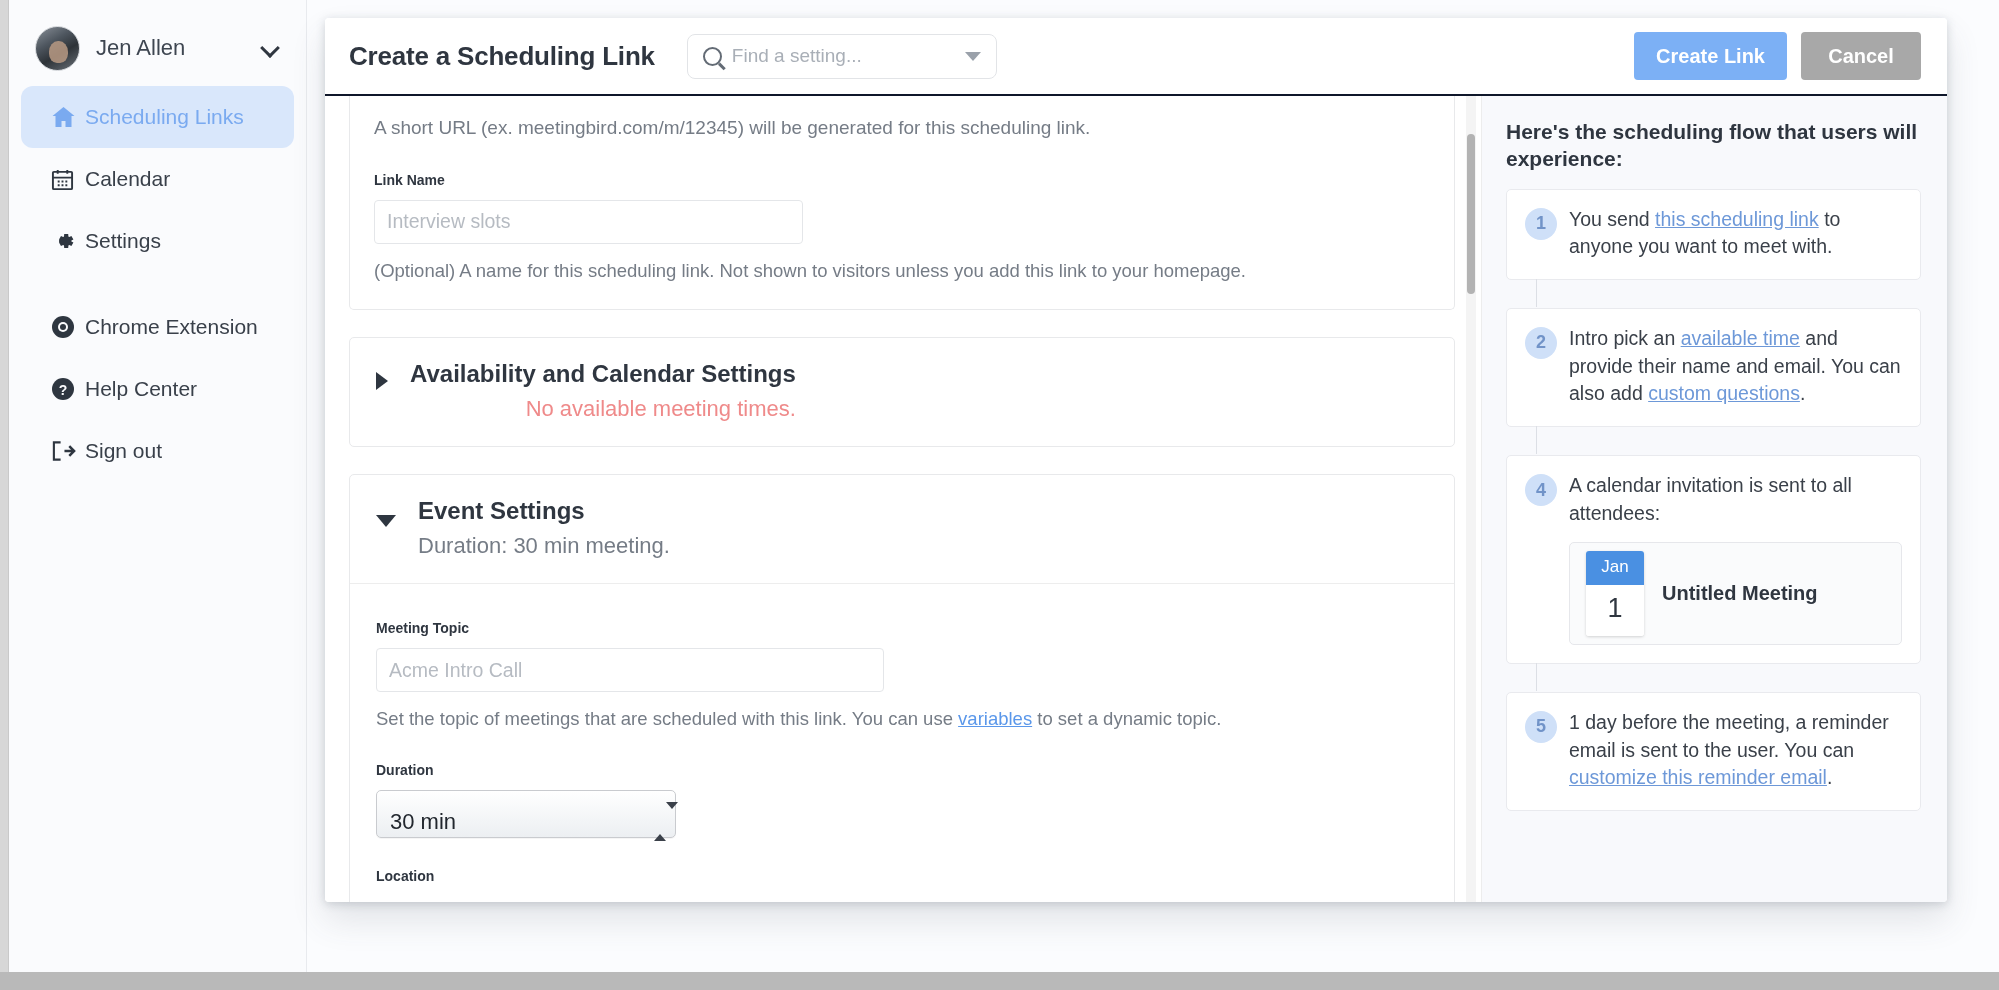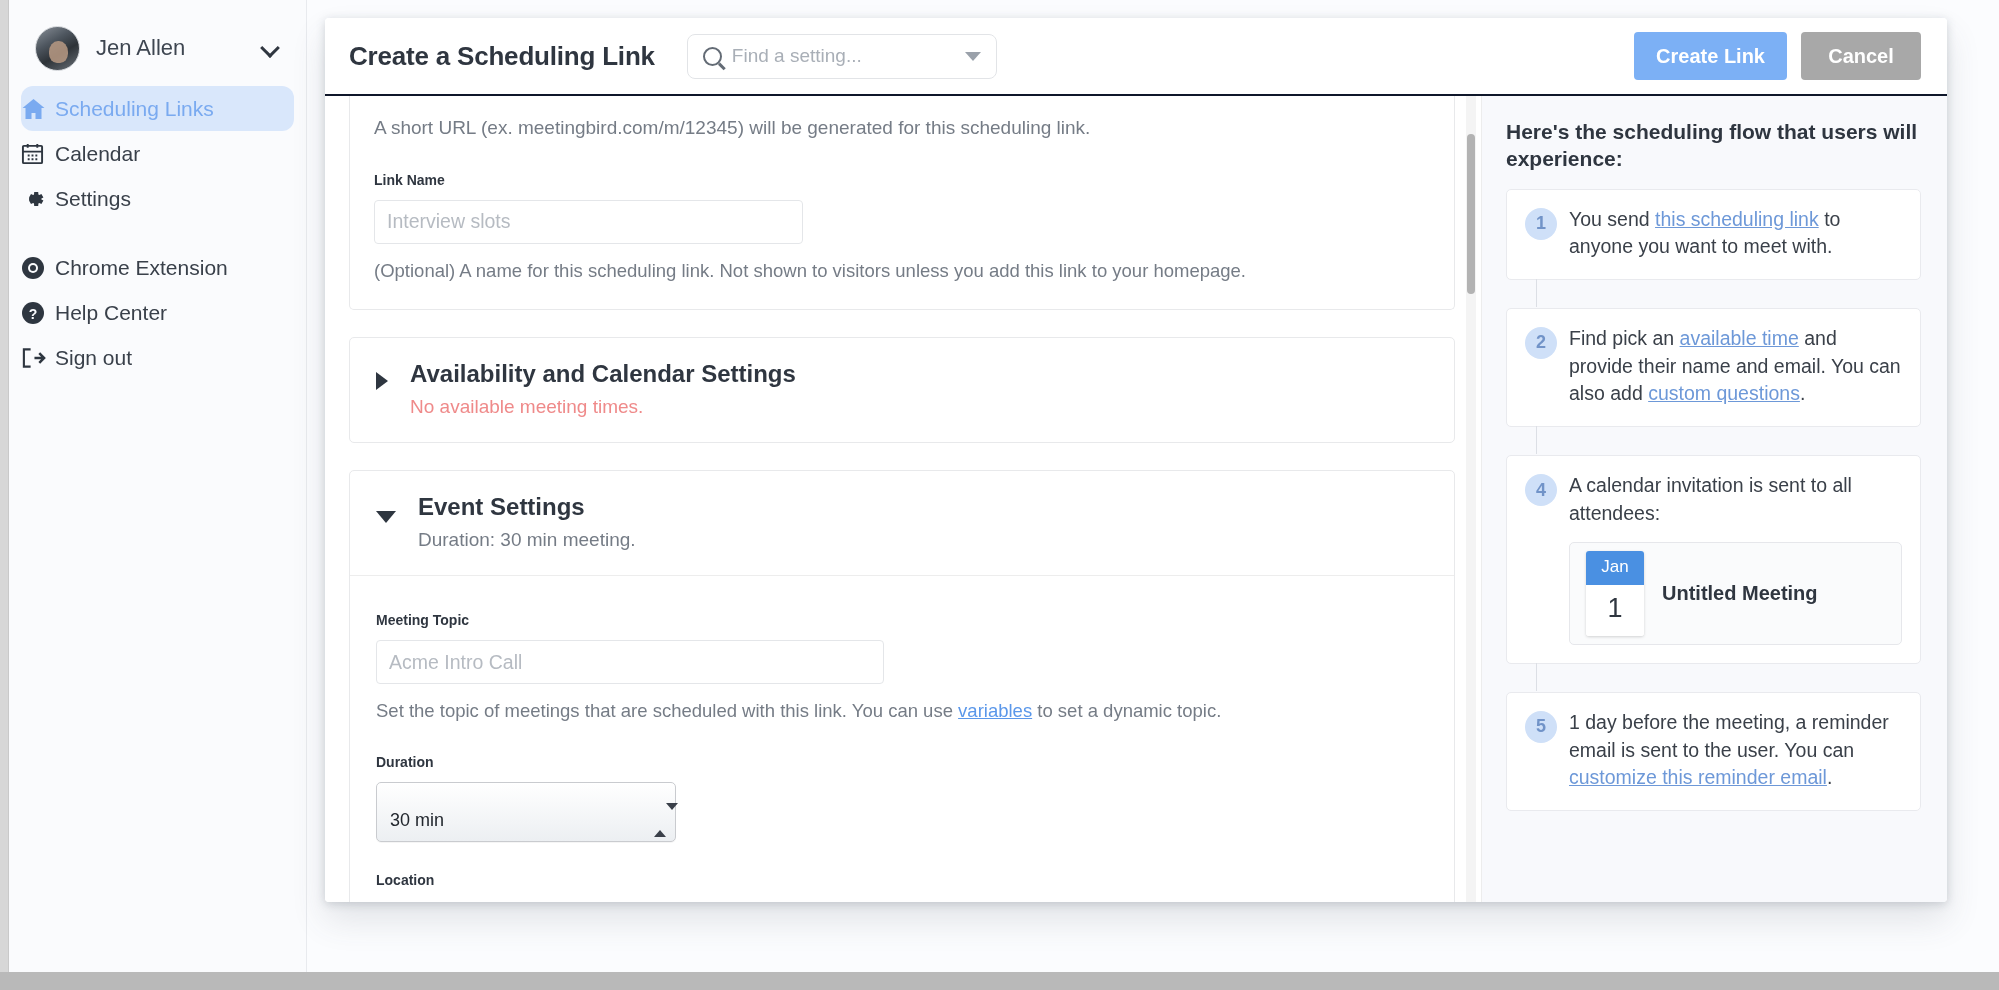--- a/index.html
+++ b/index.html
@@ -68,23 +68,23 @@
     position:absolute; left:1px; top:2px;
     width:11px; height:11px;
     border-right:3.4px solid #2f3640;
     border-bottom:3.4px solid #2f3640;
     transform: rotate(45deg);
   }
 
   .navlist { margin-top: 8px; padding: 0 12px; }
   .navitem {
     display: flex; align-items: center;
-    height: 45px;
+    height: 62px;
     border-radius: 12px;
-    padding-left: 0;
+    padding-left: 30px;
     cursor: pointer;
     color: #39404a;
     font-size: 21px;
   }
   .navitem.active { background: #d9e7fb; color: #7aaaf0; }
   .navitem .nicon {
     width: 34px; flex: 0 0 34px;
     display:flex; align-items:center; justify-content:flex-start;
     font-size: 20px; line-height: 1;
     color: #2e3640;
@@ -210,33 +210,33 @@
     border-bottom: 9px solid transparent;
     border-left: 12px solid #2e3640;
   }
   .tri.down {
     border-left: 10px solid transparent;
     border-right: 10px solid transparent;
     border-top: 12px solid #2e3640;
     margin-top: 18px;
   }
   .acc-title { font-size: 24px; font-weight: bold; color: #2f3640; }
-  .acc-sub { font-size: 19px; margin-top: 8px; color: #757c86; }
+  .acc-sub { font-size: 22px; margin-top: 8px; color: #757c86; text-align: right; }
   .acc-sub.warn { color: #ef8a8a; }
 
   .section-body { padding: 6px 24px 26px 26px; border-top: 1px solid #ededed; }
 
   
   .sel {
-    height: 60px;
+    height: 48px;
     border: 1px solid #c9cbcf; border-radius: 5px;
     background: linear-gradient(#ffffff,#eceff2);
     display: inline-flex; align-items: center;
     padding: 16px 8px 0 13px;
-    font-size: 18px; color: #22272e;
+    font-size: 22px; color: #22272e;
     cursor: pointer;
     box-shadow: 0 1px 0 rgba(0,0,0,.04);
   }
   .sel-w1 { width: 300px; }
   .sel-label { flex: 1 1 auto; white-space: nowrap; }
   .spin { width: 13px; flex: 0 0 13px; margin-left: 8px; }
   .spin .up, .spin .dn { width: 0; height: 0; margin: 0 auto; }
   .spin .up {
     border-left: 6px solid transparent; border-right: 6px solid transparent;
     border-bottom: 7px solid #3a4049; margin-bottom: 4px;
@@ -488,21 +488,21 @@
         <div class="step">
           <div class="step-num">1</div>
           <div class="step-text">
             <span>You send </span><span class="lnk">this scheduling link</span><span> to anyone you want to meet with.</span>
           </div>
         </div>
 
         <div class="step">
           <div class="step-num">2</div>
           <div class="step-text">
-            <span>Find pick an </span><span class="lnk">available time</span><span> and provide their name and email. You can also add </span><span class="lnk">custom questions</span><span>.</span>
+            <span>Intro pick an </span><span class="lnk">available time</span><span> and provide their name and email. You can also add </span><span class="lnk">custom questions</span><span>.</span>
           </div>
         </div>
 
         <div class="step">
           <div class="step-num">4</div>
           <div class="step-text">
             <span>A calendar invitation is sent to all attendees:</span>
             <div class="invite-card">
               <div class="cal-chip">
                 <div class="m">Jan</div>

